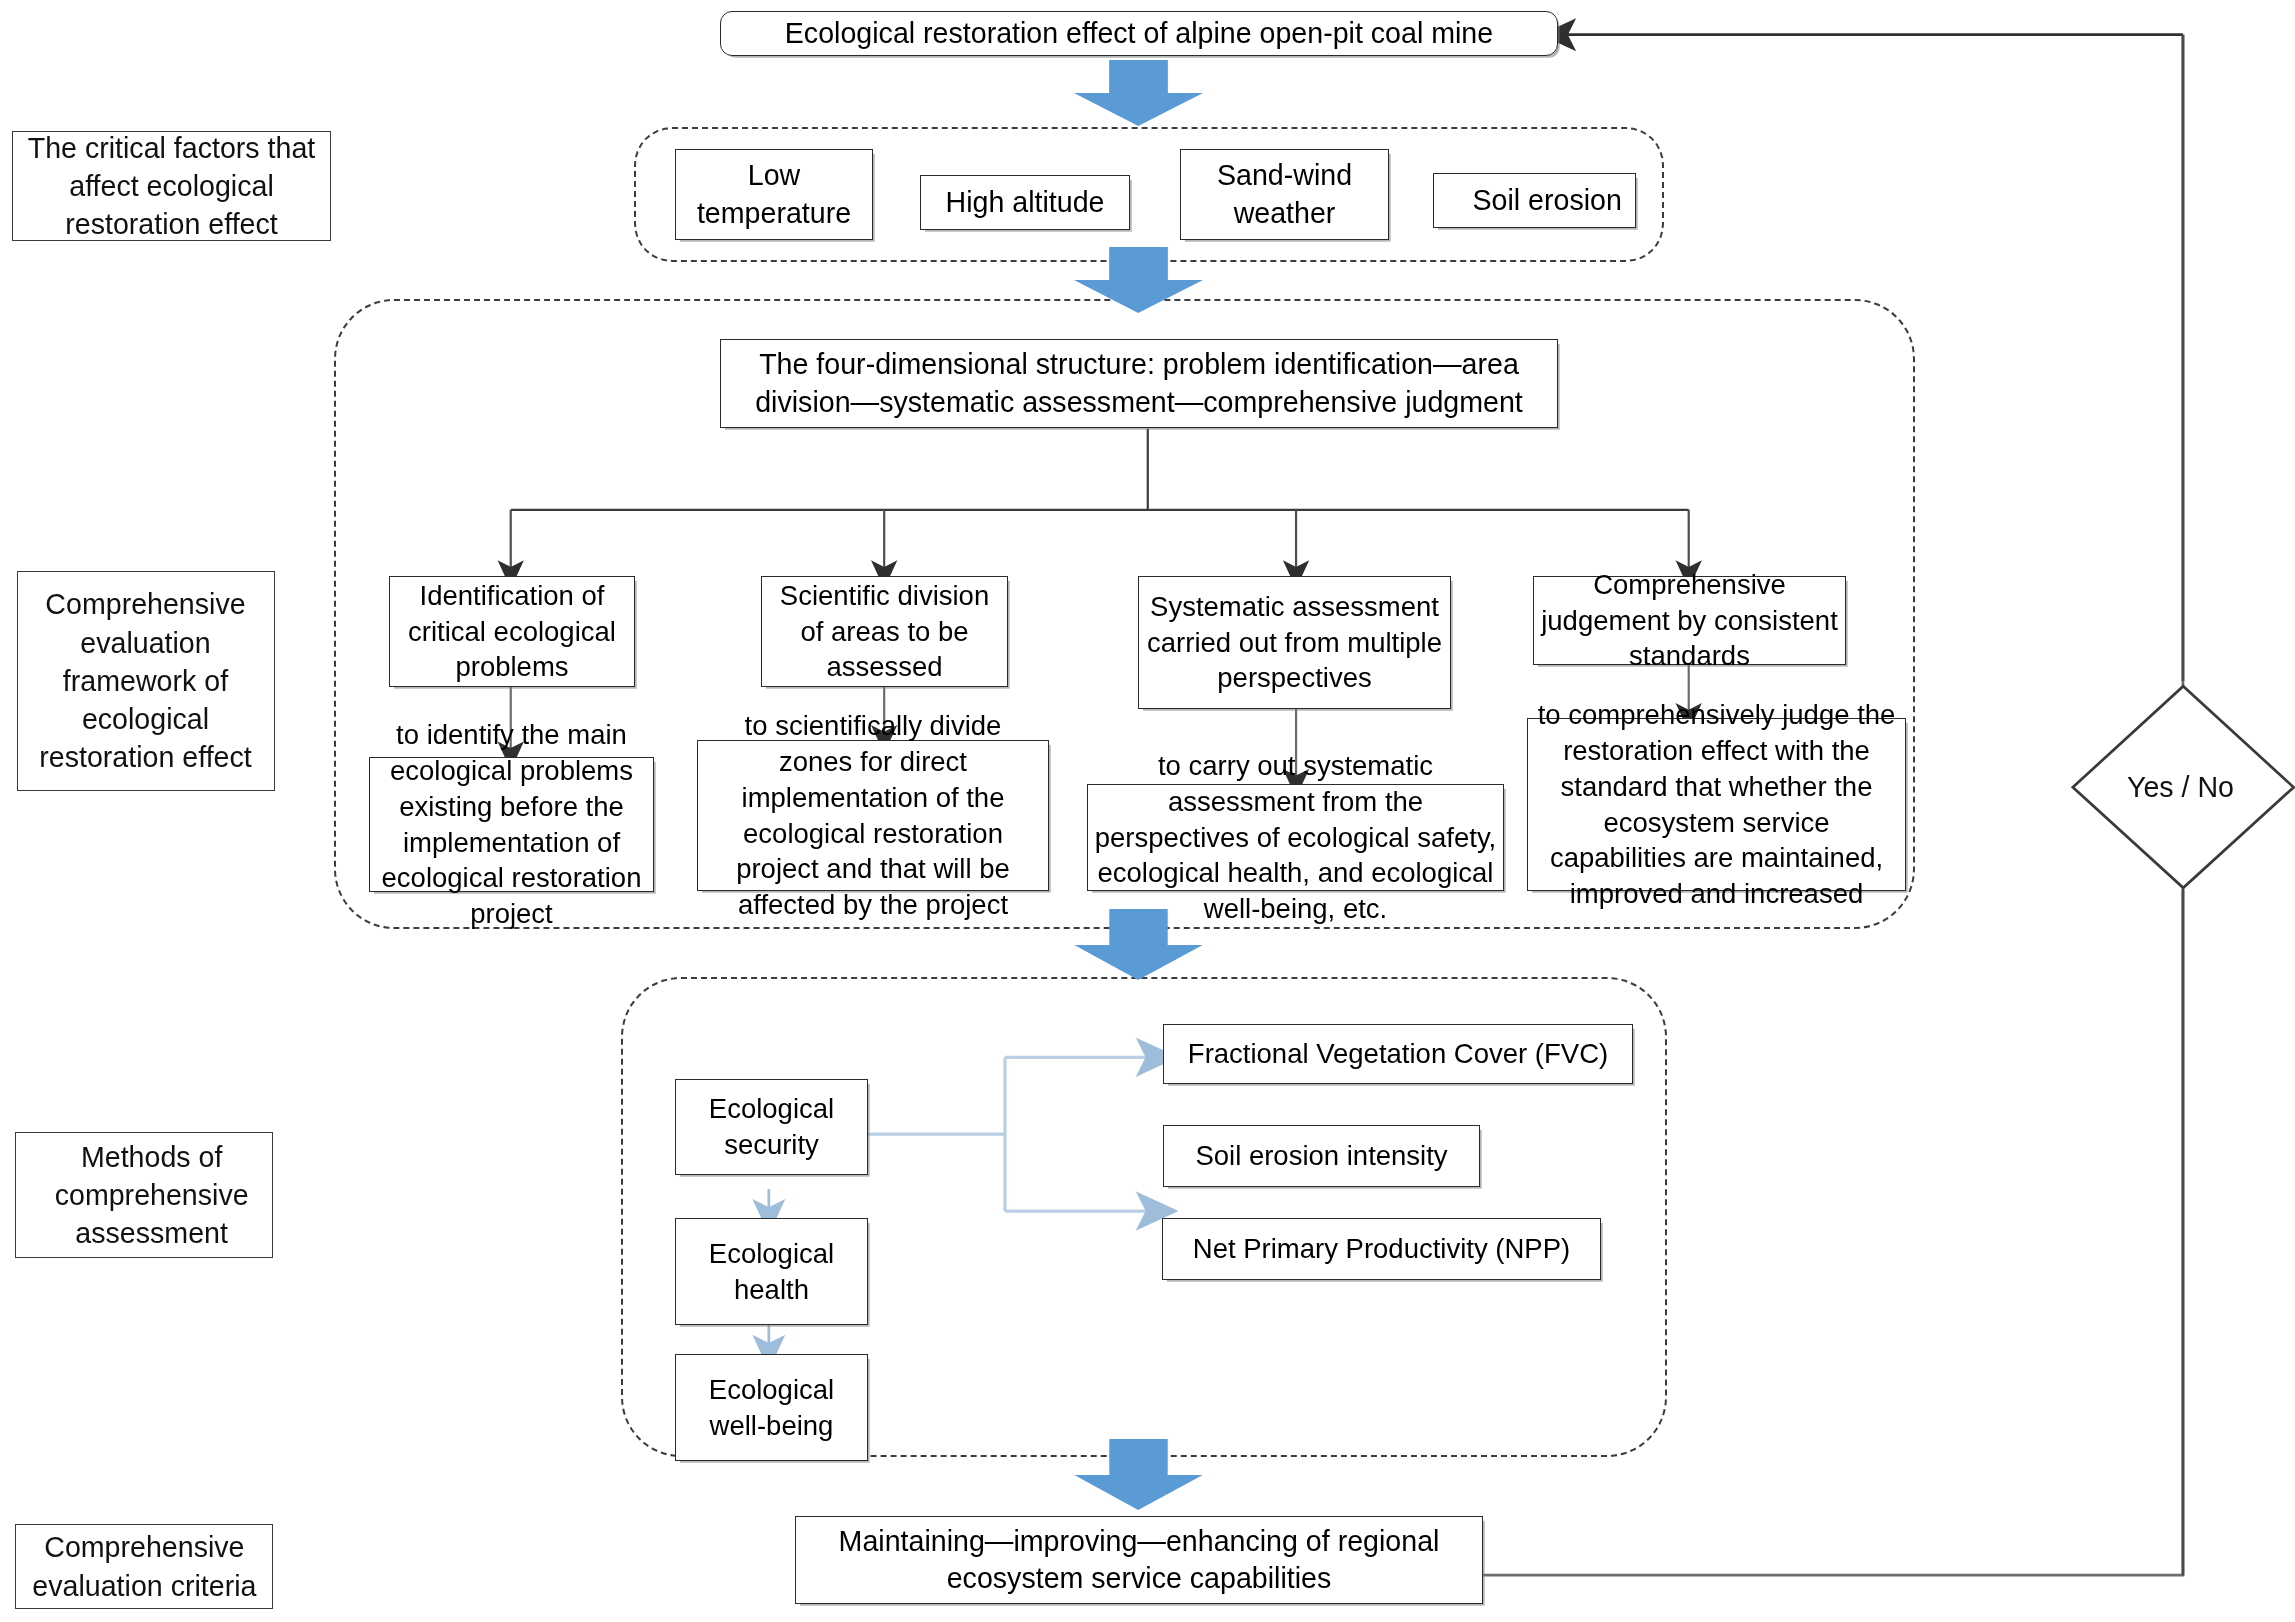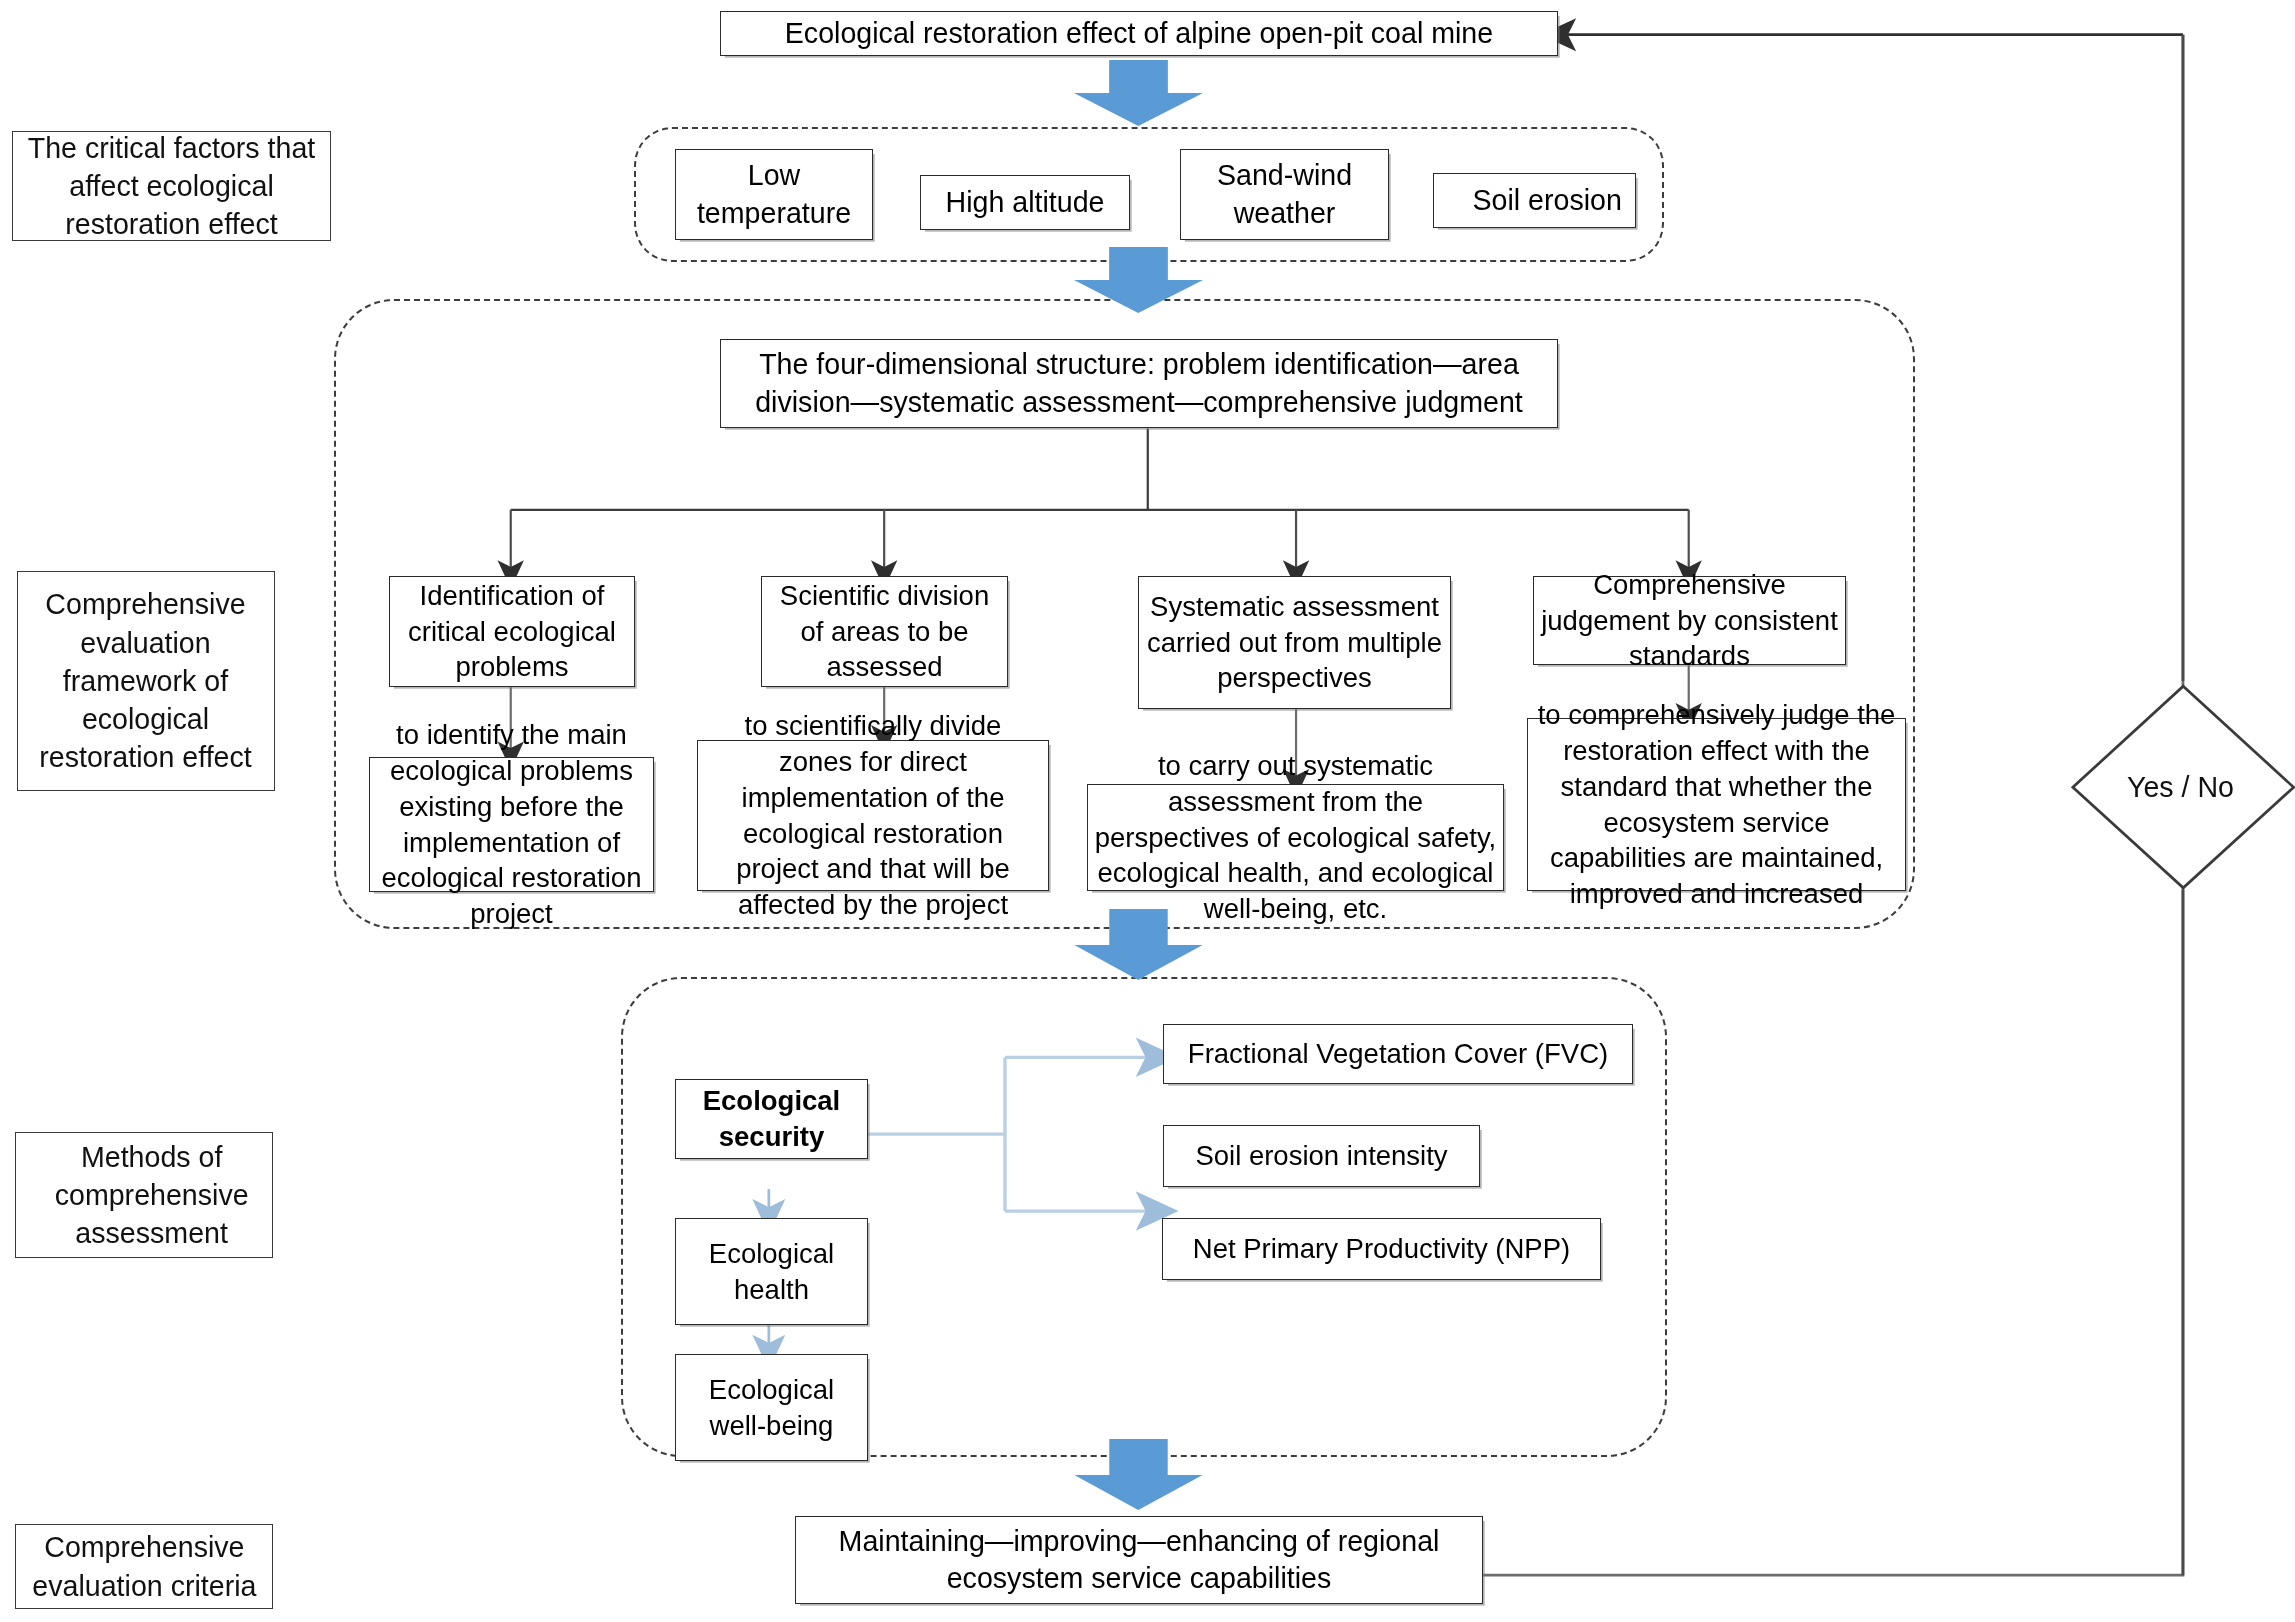--- a/index.html
+++ b/index.html
@@ -125,21 +125,21 @@
       <path d="M1400,2412 L1400,2465"></path>
     </g>
   </svg>
 
   <div class="group r1" style="left:634px; top:127px; width:1030px; height:135px;"></div>
 
   <div class="group r2" style="left:334px; top:299px; width:1581px; height:630px;"></div>
 
   <div class="group r2" style="left:621px; top:977px; width:1046px; height:480px;"></div>
 
-  <div class="node t52" style="left:720px; top:11px; width:838px; height:45px;">
+  <div class="node t52" style="left:720px; top:11px; width:838px; height:45px;border-radius:12px;">
     <span>Ecological restoration effect of alpine open-pit coal mine</span>
   </div>
 
   <div style="position:absolute; left:1074px; top:60px; width:129px; height:66px;">
     <svg width="129" height="66" viewBox="0 0 235 120">
       <path d="M64,0 L171,0 L171,60 L235,60 L117,120 L0,60 L64,60 Z" fill="#5B9BD5"></path>
     </svg>
   </div>
 
   <div style="position:absolute; left:1074px; top:247px; width:129px; height:66px;">
@@ -221,21 +221,21 @@
   </div>
 
   <div class="node t50" style="left:1087px; top:784px; width:417px; height:107px;">
     <span>to carry out systematic assessment from the perspectives of ecological safety, ecological health, and ecological well-being, etc.</span>
   </div>
 
   <div class="node t50" style="left:1527px; top:718px; width:379px; height:173px;">
     <span>to comprehensively judge the restoration effect with the standard that whether the ecosystem service capabilities are maintained, improved and increased</span>
   </div>
 
-  <div class="node t50" style="left:675px; top:1079px; width:193px; height:80px;font-weight:bold;">
+  <div class="node t50" style="left:675px; top:1079px; width:193px; height:96px;">
     <span>Ecological security</span>
   </div>
 
   <div class="node t50" style="left:675px; top:1218px; width:193px; height:107px;">
     <span>Ecological health</span>
   </div>
 
   <div class="node t50" style="left:675px; top:1354px; width:193px; height:107px;">
     <span>Ecological well-being</span>
   </div>

